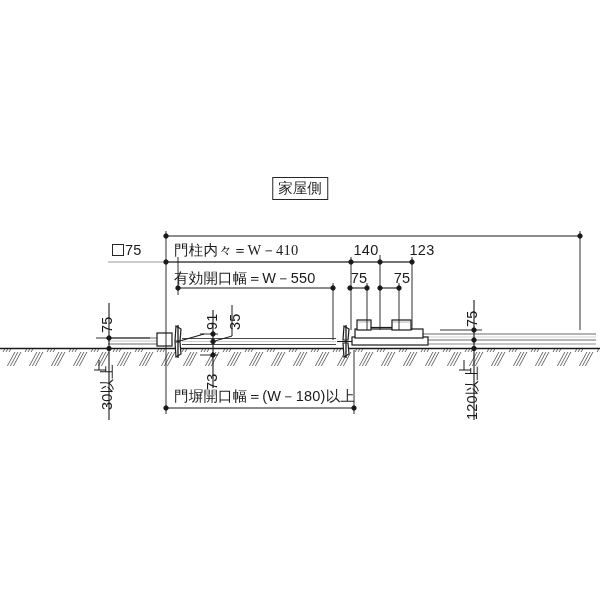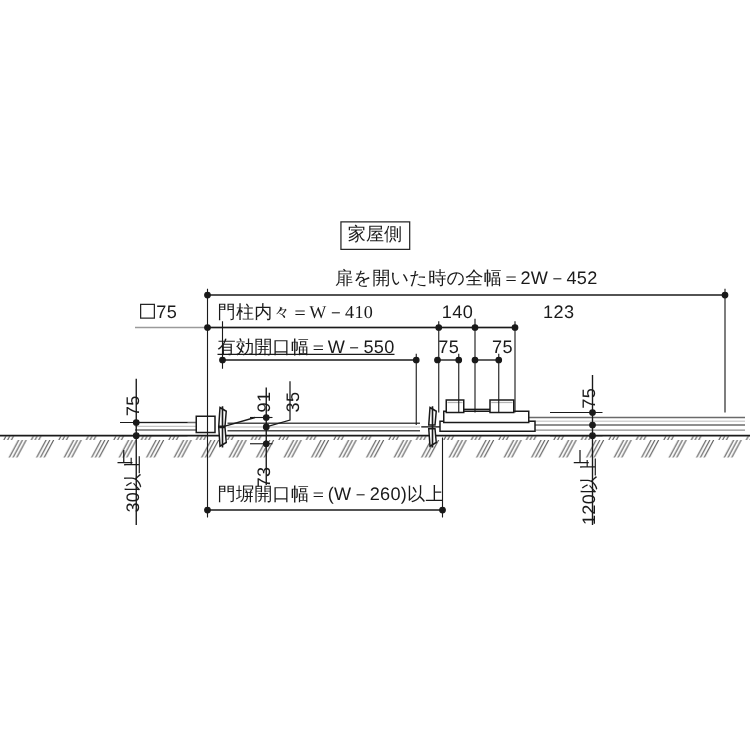--- a/index.html
+++ b/index.html
@@ -206,45 +206,44 @@
         <line x1="440" y1="348.5" x2="482" y2="348.5"></line>
       </g>
       <path d="M464 360 L464 370 M459 370 L471 370" fill="none" stroke-width="1.0"></path>
     </g>
   </svg>
 
   <div class="lbl" style="left:300px; top:180px; transform:translateX(-50%);">
     <span class="boxed">家屋側</span>
   </div>
 
-  <div class="lbl lbl-jp" style="left:373px; top:216px; transform:translateX(-50%);">扉を開いた時の全幅＝2W－452</div>
 
   <div class="lbl lbl-num" style="left:112px; top:243px;">
     <span class="sqmark"></span><span>75</span>
   </div>
 
   <div class="lbl lbl-jp" style="left:174px; top:243px;font-family:Liberation Serif, serif;">門柱内々＝W－410</div>
 
   <div class="lbl lbl-num" style="left:366px; top:243px; transform:translateX(-50%);">140</div>
 
-  <div class="lbl lbl-num" style="left:447px; top:243px; transform:translateX(-50%);">123</div>
-
-  <div class="lbl lbl-jp" style="left:174px; top:271px;text-decoration:underline;">有効開口幅＝W－550</div>
+  <div class="lbl lbl-num" style="left:422px; top:243px; transform:translateX(-50%);">123</div>
+
+  <div class="lbl lbl-jp" style="left:174px; top:271px;">有効開口幅＝W－550</div>
 
   <div class="lbl lbl-num" style="left:359px; top:271px; transform:translateX(-50%);">75</div>
 
   <div class="lbl lbl-num" style="left:402px; top:271px; transform:translateX(-50%);">75</div>
 
   <div class="lbl lbl-num vert" style="left:205px; top:330px;">91</div>
 
   <div class="lbl lbl-num vert" style="left:228px; top:330px;">35</div>
 
   <div class="lbl lbl-num vert" style="left:205px; top:390px;">73</div>
 
-  <div class="lbl lbl-jp" style="left:174px; top:389px;">門塀開口幅＝(W－260)以上</div>
+  <div class="lbl lbl-jp" style="left:174px; top:389px;">門塀開口幅＝(W－180)以上</div>
 
   <div class="lbl lbl-num vert" style="left:100px; top:333px;">75</div>
 
   <div class="lbl lbl-jp vert" style="left:100px; top:410px;">30以上</div>
 
   <div class="lbl lbl-num vert" style="left:465px; top:327px;">75</div>
 
   <div class="lbl lbl-jp vert" style="left:465px; top:420px;">120以上</div>
 
 </div>

